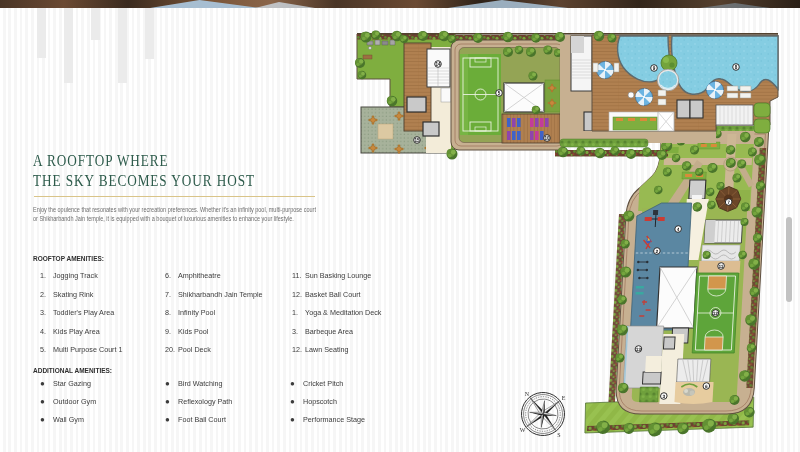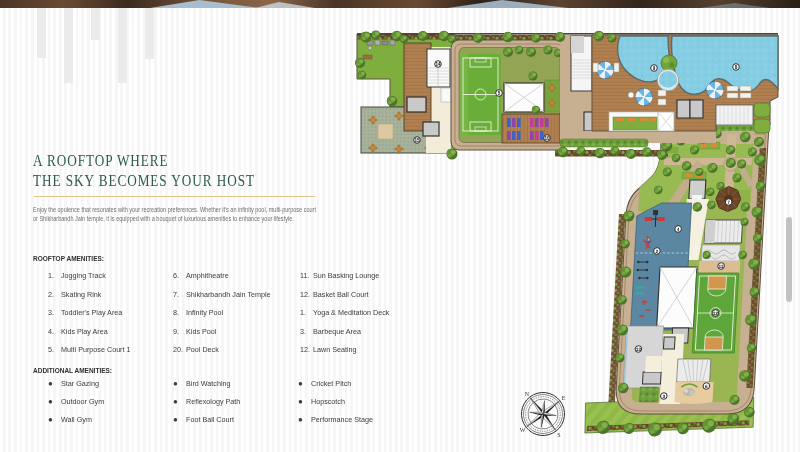--- a/index.html
+++ b/index.html
@@ -9,21 +9,21 @@
 #topstrip .tri1{position:absolute;left:150px;top:0;width:110px;height:8px;background:#aac4da;clip-path:polygon(0 100%,45% 0,100% 100%);opacity:.95}
 #topstrip .tri2{position:absolute;left:255px;top:2px;width:60px;height:6px;background:#cdd8e2;clip-path:polygon(0 100%,40% 0,100% 100%);opacity:.8}
 #topstrip .tri3{position:absolute;left:448px;top:0;width:120px;height:8px;background:#a5bccf;clip-path:polygon(0 100%,45% 0,100% 100%);opacity:.9}
 #topstrip .tri4{position:absolute;left:700px;top:3px;width:70px;height:5px;background:#8aa3b8;clip-path:polygon(0 100%,50% 0,100% 100%);opacity:.5}
 .bar{position:absolute;top:8px;width:9px;background:#ebebeb}
 #hd{position:absolute;left:33px;top:151.2px;color:#2d5b4b;font-family:"Liberation Serif",serif;font-weight:normal;font-size:17px;letter-spacing:1.2px;line-height:20.3px;white-space:nowrap;transform:scaleX(0.777);transform-origin:left top}
 #gold{position:absolute;left:34px;top:195.5px;width:281px;height:1.6px;background:#d9c489}
 #para{position:absolute;left:33px;top:204.5px;font-size:6.5px;line-height:9.6px;color:#6e6e6e;white-space:nowrap;transform:scaleX(0.849);transform-origin:left top}
 .sechead{position:absolute;font-size:7.3px;font-weight:bold;color:#2f2f2f;transform:scaleX(0.89);transform-origin:left top;white-space:nowrap}
 .col{position:absolute;font-size:7.2px;color:#3c3c3c}
-.col .it{position:absolute;white-space:nowrap;left:16px}
+.col .it{position:absolute;white-space:nowrap;left:8px}
 .num{display:inline-block;width:13px}
 .blt{display:inline-block;width:13px;font-size:8px}
 #sbar{position:absolute;left:786px;top:217px;width:6px;height:85px;background:#c2c2c2;border-radius:3px}
 </style></head>
 <body>
 <div id="topstrip">
     <div class="tri1"></div>
     <div class="tri2"></div>
     <div class="tri3"></div>
     <div class="tri4"></div>

